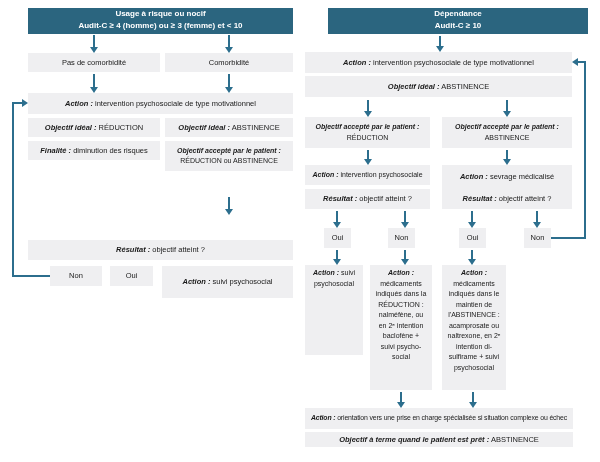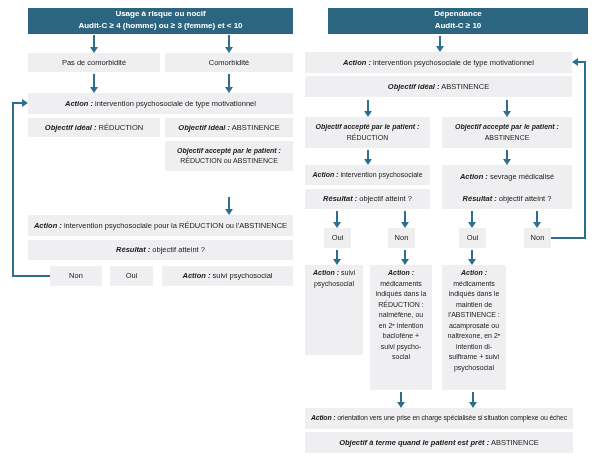--- a/index.html
+++ b/index.html
@@ -61,42 +61,42 @@
     <div class="t"><span class="pfx">Action :</span> <span>intervention psychosociale de type motivationnel</span></div>
   </div>
 
   <div class="box" style="left:28px;top:118px;width:132px;height:19px">
     <div class="t"><span class="pfx">Objectif idéal :</span> <span>RÉDUCTION</span></div>
   </div>
   <div class="box" style="left:165px;top:118px;width:128px;height:19px">
     <div class="t"><span class="pfx">Objectif idéal :</span> <span>ABSTINENCE</span></div>
   </div>
 
+  <div class="box" style="left:28px;top:141px;width:132px;height:19px">
+    <div class="t"><span class="pfx">Finalité :</span> <span>diminution des risques</span></div>
+  </div>
   <div class="box f7" style="left:165px;top:141px;width:128px;height:30px">
     <div class="t"><span class="pfx">Objectif accepté par le patient :</span> <span>RÉDUCTION ou ABSTINENCE</span></div>
   </div>
 
 
   <div class="va" style="left:228px;top:197px;height:12px"></div>
 
-  <div class="box nw" style="left:28px;top:215px;width:265px;height:21px">
-    <div class="t"><span class="pfx">Action :</span> <span>intervention psychosociale pour la RÉDUCTION ou l'ABSTINENCE</span></div>
-  </div>
 
   <div class="box" style="left:28px;top:240px;width:265px;height:20px">
     <div class="t"><span class="pfx">Résultat :</span> <span>objectif atteint ?</span></div>
   </div>
 
   <div class="box" style="left:50px;top:266px;width:52px;height:20px">
     <div class="t">Non</div>
   </div>
   <div class="box" style="left:110px;top:266px;width:43px;height:20px">
     <div class="t">Oui</div>
   </div>
-  <div class="box" style="left:162px;top:266px;width:131px;height:20px">
+  <div class="box" style="left:162px;top:266px;width:131px;height:32px">
     <div class="t"><span class="pfx">Action :</span> <span>suivi psychosocial</span></div>
   </div>
 
   <div>
     <div class="seg" style="left:12px;top:102px;width:1.5px;height:174px"></div>
     <div class="seg" style="left:12px;top:275px;width:38px;height:1.5px"></div>
     <div class="seg" style="left:12px;top:102px;width:10px;height:1.5px"></div>
     <div class="head-r" style="left:22px;top:99px"></div>
   </div>
 
@@ -173,21 +173,21 @@
   <div class="box tall" style="left:442px;top:265px;width:64px;height:125px">
     <div class="t"><span class="pfx">Action :</span> <span>médicaments indiqués dans le maintien de l'ABSTINENCE : acamprosate ou naltrexone, en 2ᵉ intention di-sulfirame + suivi psychosocial</span></div>
   </div>
 
   <div class="va" style="left:400px;top:392px;height:10px"></div>
   <div class="va" style="left:472px;top:392px;height:10px"></div>
 
   <div class="box condensed" style="left:305px;top:408px;width:268px;height:21px">
     <div class="t"><span class="pfx">Action :</span> <span>orientation vers une prise en charge spécialisée si situation complexe ou échec</span></div>
   </div>
-  <div class="box" style="left:305px;top:432px;width:268px;height:21px">
+  <div class="box" style="left:305px;top:432px;width:268px;height:15px">
     <div class="t"><span class="pfx">Objectif à terme quand le patient est prêt :</span> <span>ABSTINENCE</span></div>
   </div>
 
   <div>
     <div class="seg" style="left:551px;top:237px;width:34px;height:1.5px"></div>
     <div class="seg" style="left:584px;top:61px;width:1.5px;height:178px"></div>
     <div class="seg" style="left:578px;top:61px;width:8px;height:1.5px"></div>
     <div class="head-l" style="left:572px;top:58px"></div>
   </div>
 

